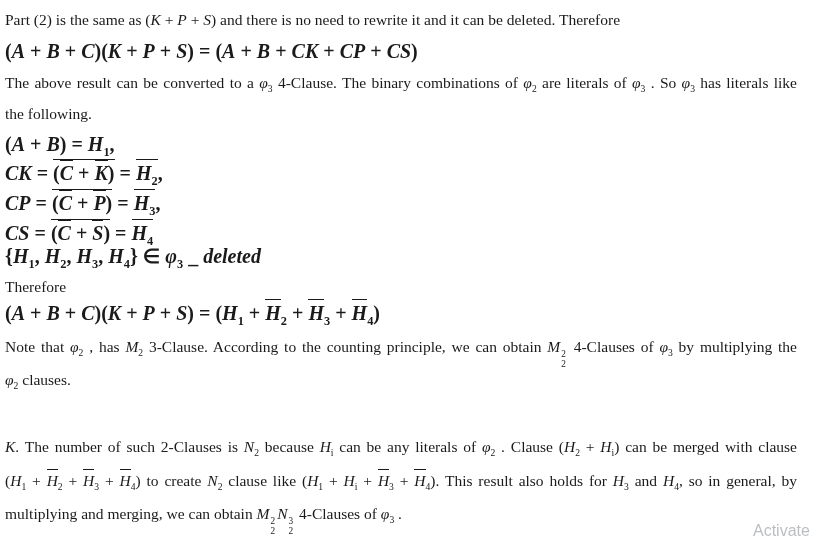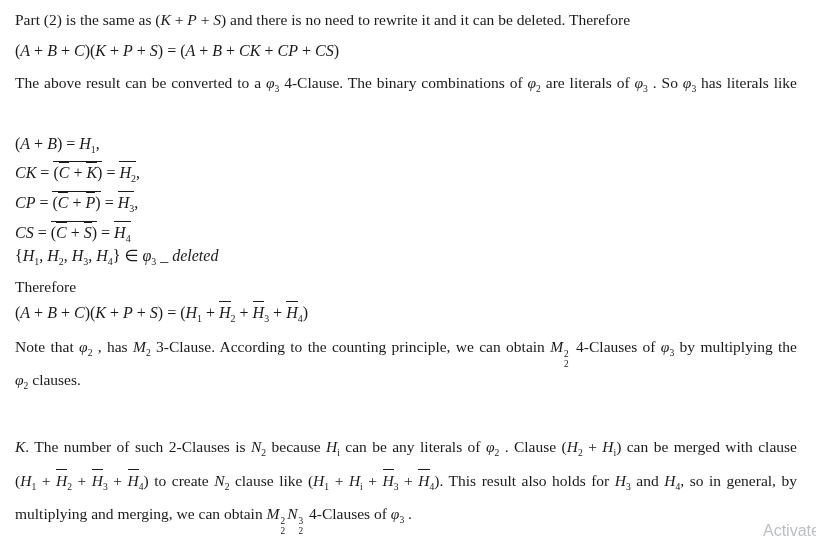--- a/index.html
+++ b/index.html
@@ -1,27 +1,27 @@
 <!DOCTYPE html>
 <html><head>
 <meta charset="utf-8">
 <style>
   html,body{margin:0;padding:0;}
   body{
     width:816px;height:536px;position:relative;overflow:hidden;
     background:#ffffff;color:#1a1a1a;
     font-family:"Liberation Serif", serif;
   }
-  .page{position:absolute;inset:0;margin-left:10px;}
+  .page{position:absolute;inset:0;}
   .line{
     position:absolute;left:5px;right:19px;
     font-size:15.5px;line-height:20px;white-space:nowrap;
   }
   .just{white-space:normal;text-align:justify;text-align-last:justify;}
-  .eq{font-size:16px;}
+  .eq{font-size:20px;font-weight:bold;}
   i{font-style:italic;}
   sub,sup{font-size:62%;line-height:0;}
   sub{vertical-align:-0.4em;}
   .o{border-top:1px solid currentColor;padding-top:2px;}
   .o .o{padding-top:1px;}
   .ss{
     display:inline-flex;flex-direction:column;align-items:flex-start;
     font-size:60%;line-height:1.05;vertical-align:-0.55em;margin:0 2px 0 1px;
   }
   .watermark{
@@ -31,20 +31,21 @@
   }
 </style>
 </head>
 <body>
 
 <div class="page">
 
   <div class="line" style="top:10px">Part (2) is the same as (<i>K</i> + <i>P</i> + <i>S</i>) and there is no need to rewrite it and it can be deleted. Therefore</div>
   <div class="line eq" style="top:41px">(<i>A</i> + <i>B</i> + <i>C</i>)(<i>K</i> + <i>P</i> + <i>S</i>) = (<i>A</i> + <i>B</i> + <i>CK</i> + <i>CP</i> + <i>CS</i>)</div>
   <div class="line just" style="top:73px">The above result can be converted to a <i>φ</i><sub>3</sub> 4-Clause. The binary combinations of <i>φ</i><sub>2</sub> are literals of <i>φ</i><sub>3</sub> . So <i>φ</i><sub>3</sub> has literals like</div>
+  <div class="line" style="top:104px">the following.</div>
 
   <div class="line eq" style="top:134px">(<i>A</i> + <i>B</i>) = <i>H</i><sub>1</sub>,</div>
   <div class="line eq" style="top:163px"><i>CK</i> = <span class="o">(<span class="o"><i>C</i></span> + <span class="o"><i>K</i></span>)</span> = <span class="o"><i>H</i><sub>2</sub></span>,</div>
   <div class="line eq" style="top:193px"><i>CP</i> = <span class="o">(<span class="o"><i>C</i></span> + <span class="o"><i>P</i></span>)</span> = <span class="o"><i>H</i><sub>3</sub></span>,</div>
   <div class="line eq" style="top:223px"><i>CS</i> = <span class="o">(<span class="o"><i>C</i></span> + <span class="o"><i>S</i></span>)</span> = <span class="o"><i>H</i><sub>4</sub></span></div>
   <div class="line eq" style="top:246px">{<i>H</i><sub>1</sub>, <i>H</i><sub>2</sub>, <i>H</i><sub>3</sub>, <i>H</i><sub>4</sub>} ∈ <i>φ</i><sub>3</sub> _ <i>deleted</i></div>
 
   <div class="line" style="top:277px">Therefore</div>
   <div class="line eq" style="top:303px">(<i>A</i> + <i>B</i> + <i>C</i>)(<i>K</i> + <i>P</i> + <i>S</i>) = (<i>H</i><sub>1</sub> + <span class="o"><i>H</i></span><sub>2</sub> + <span class="o"><i>H</i></span><sub>3</sub> + <span class="o"><i>H</i></span><sub>4</sub>)</div>
 

